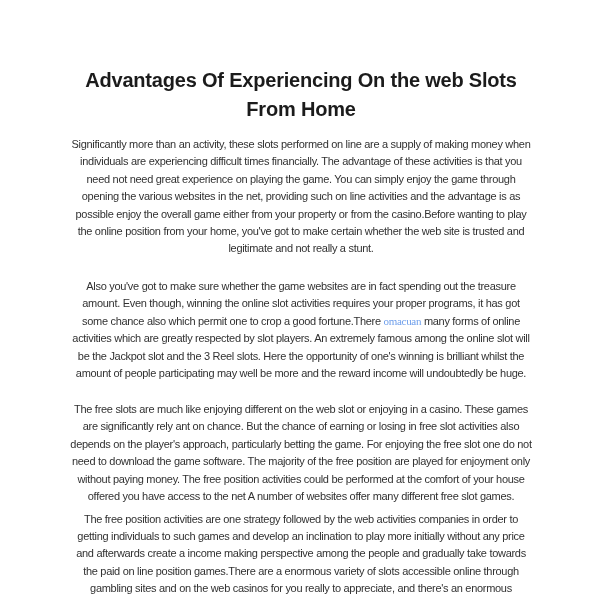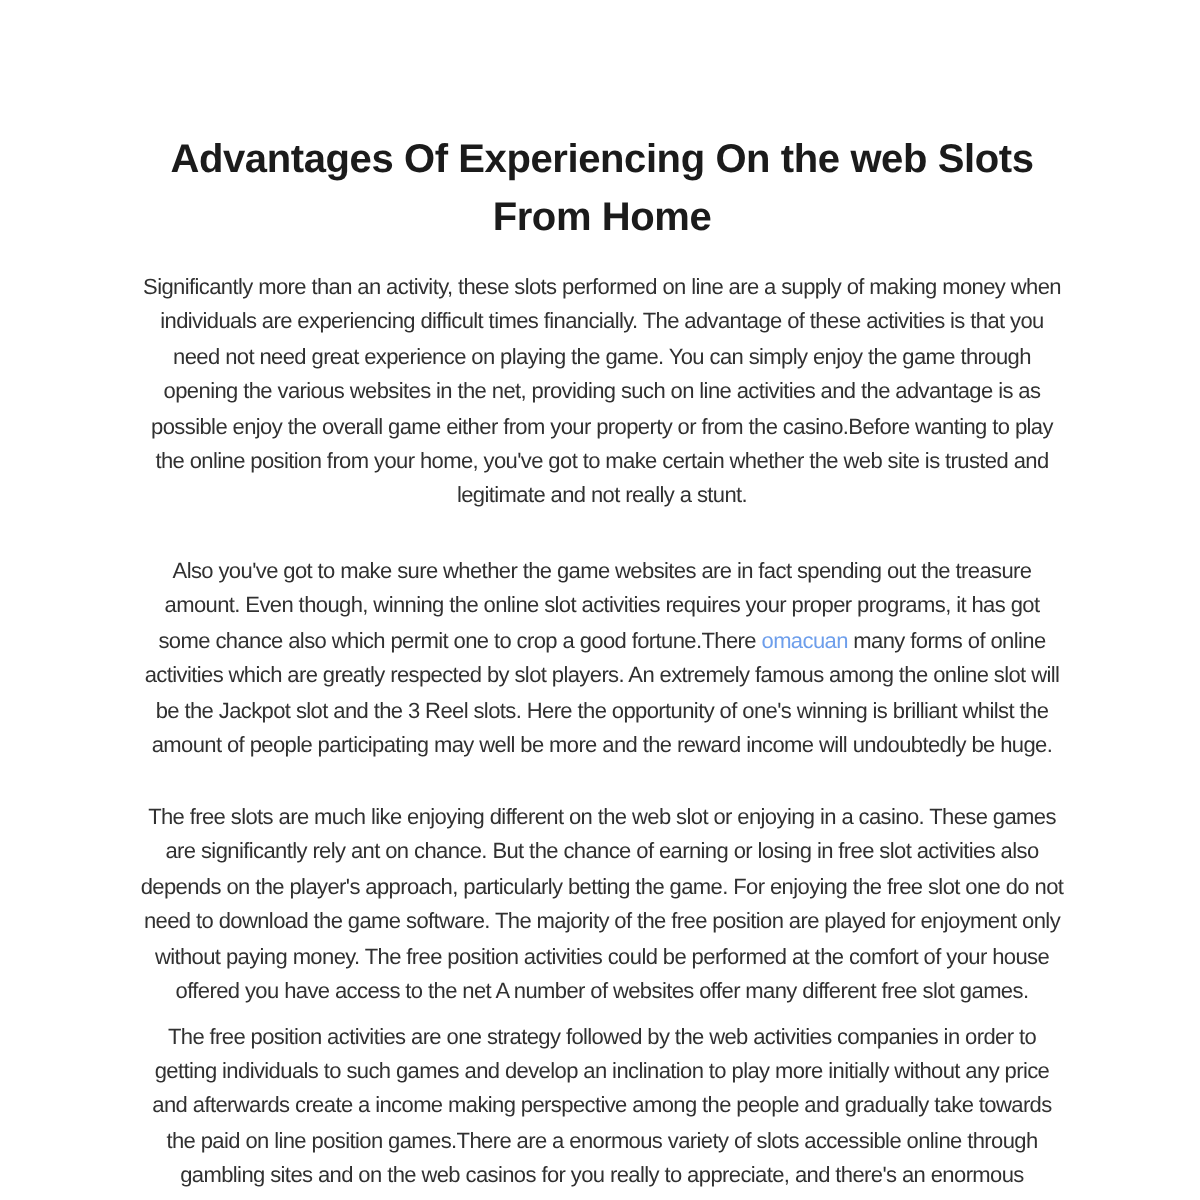--- a/index.html
+++ b/index.html
@@ -35,20 +35,21 @@
     color: #313131;
     text-align: center;
   }
   .para-1 { margin-bottom: 20.2px; }
   .para-2 { margin-bottom: 18.6px; }
   .para-3 { margin-bottom: 5px; }
   .para-4 { margin-bottom: 0; }
   .doc-link {
     text-decoration: none;
     cursor: pointer;
+    font-family: Liberation Serif, serif;
   }
 </style>
 </head>
 <body>
 
 <div class="page">
 
   <h1 class="title">Advantages Of Experiencing On the web Slots From Home</h1>
 
   <p class="para para-1">Significantly more than an activity, these slots performed on line are a supply of making money when individuals are experiencing difficult times financially. The advantage of these activities is that you need not need great experience on playing the game. You can simply enjoy the game through opening the various websites in the net, providing such on line activities and the advantage is as possible enjoy the overall game either from your property or from the casino.Before wanting to play the online position from your home, you've got to make certain whether the web site is trusted and legitimate and not really a stunt.</p>

